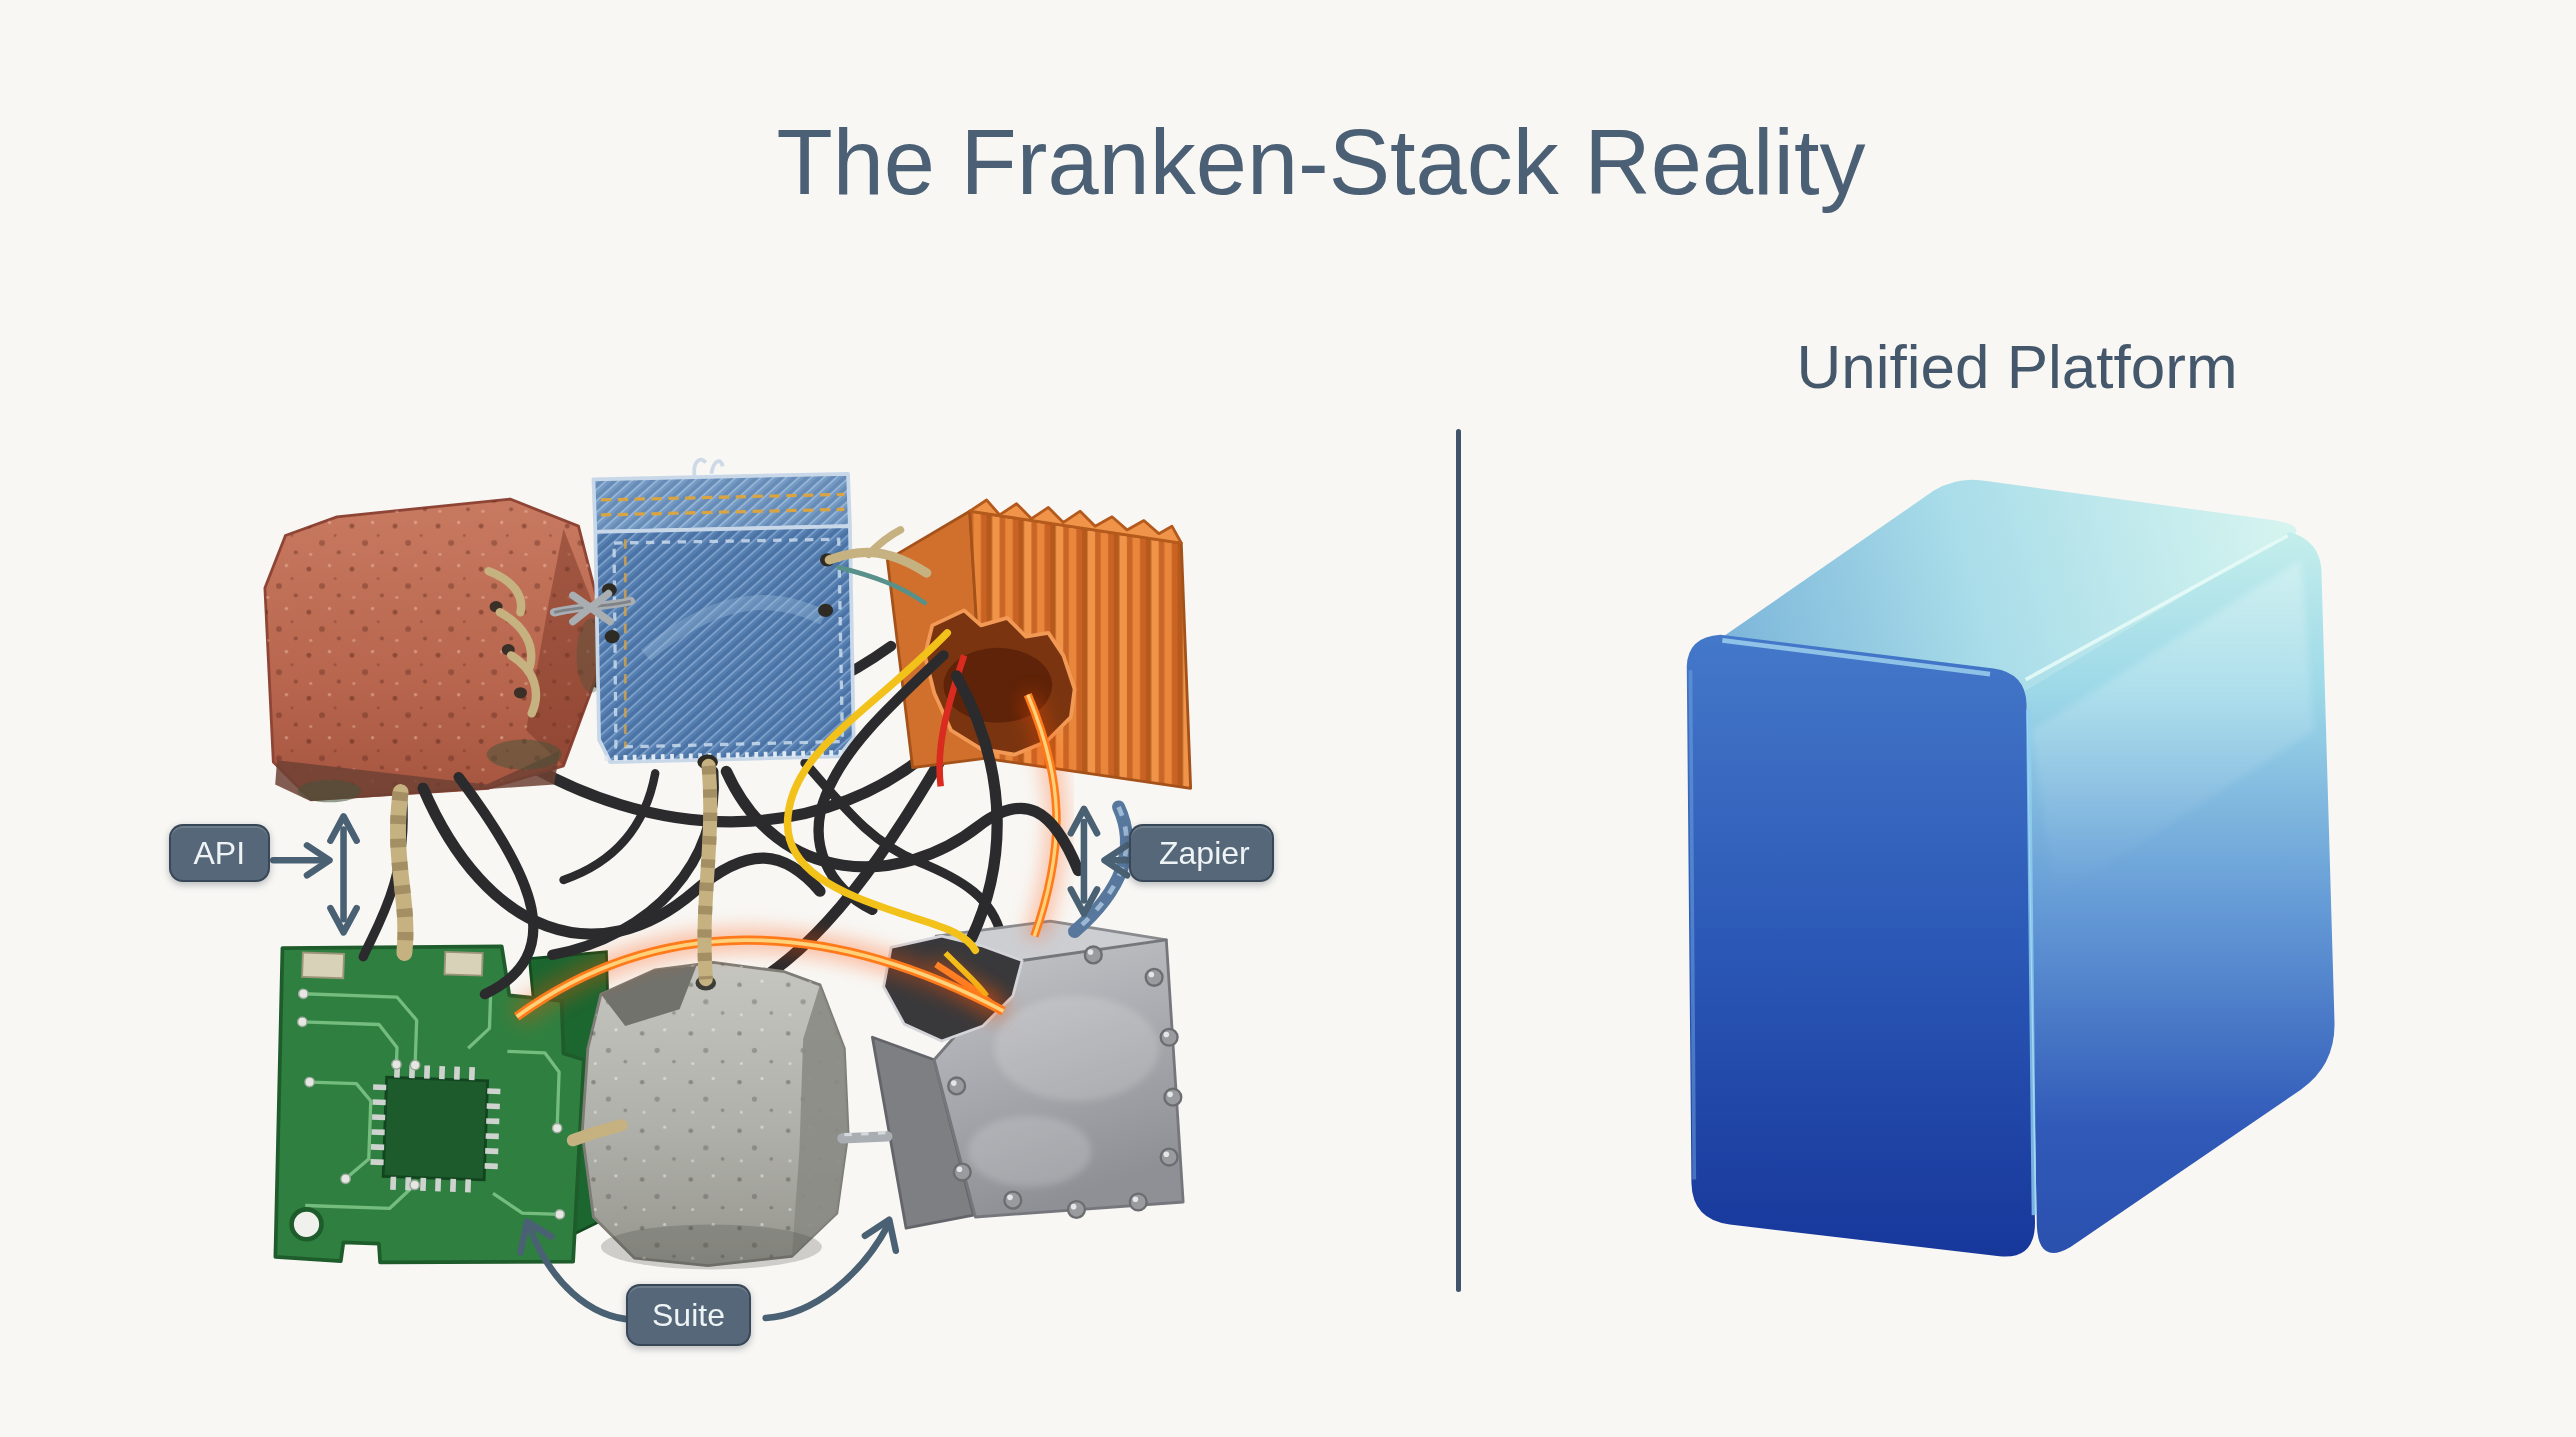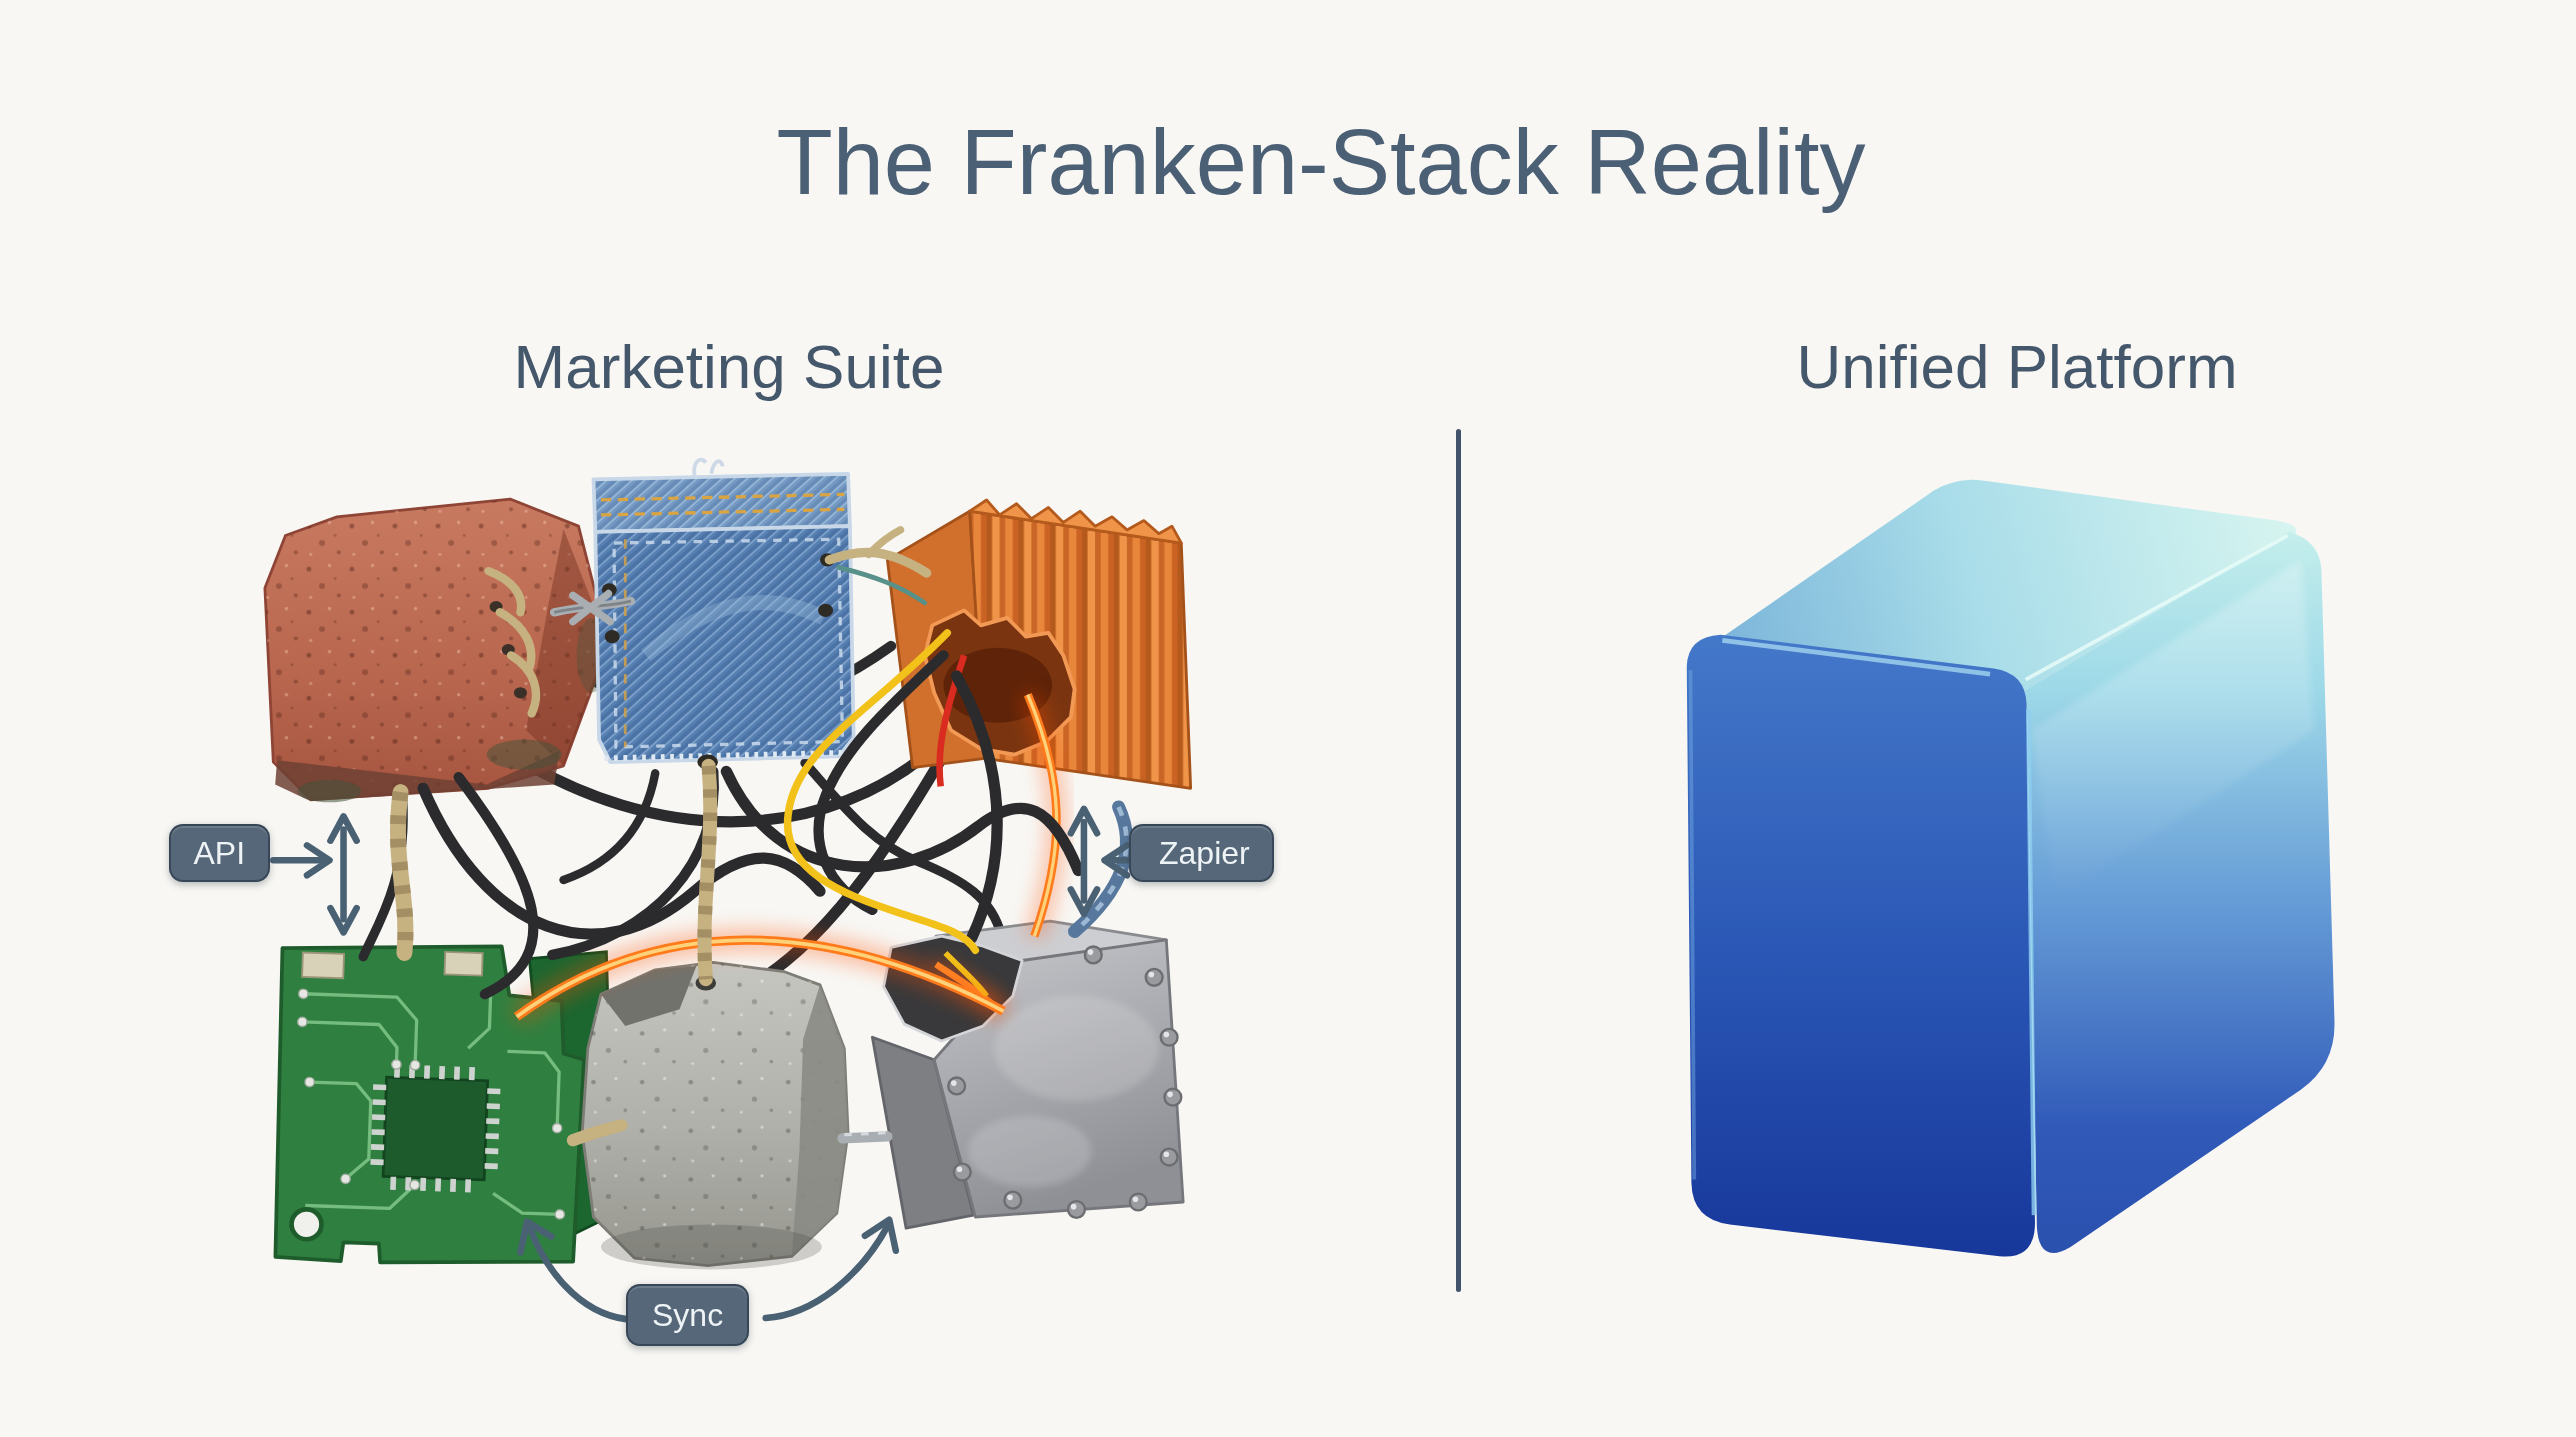--- a/index.html
+++ b/index.html
@@ -354,22 +354,21 @@
       <path d="M 2170,780 L 2458,598 L 2472,780 L 2196,960 Z" fill="url(#gSheen)" opacity=".5" filter="url(#softF)"></path>
       <path d="M 1802,712 Q 1803,680 1838,678 L 2130,714 Q 2164,719 2165,752 L 2174,1304 Q 2175,1346 2136,1342 L 1848,1308 Q 1808,1303 1807,1264 Z" fill="url(#gFront)" stroke-linejoin="round"></path>
       <path d="M 1840,684 L 2126,720" fill="none" stroke="#aadcf2" stroke-width="5" opacity=".75"></path>
       <path d="M 2167,758 L 2173,1298" fill="none" stroke="#8fd0f0" stroke-width="5" opacity=".8"></path>
       <path d="M 2164,726 L 2444,572" fill="none" stroke="#e8fbf8" stroke-width="4" opacity=".85"></path>
       <path d="M 1806,716 L 1810,1260" fill="none" stroke="#6fa6e0" stroke-width="4" opacity=".5"></path>
     </g>
   </svg>
 
   <h1 class="page-title">The Franken-Stack Reality</h1>
-  <h2 class="col-head left">Marketing Suite</h2>
   <h2 class="col-head right">Unified Platform</h2>
   <div class="divider"></div>
 
   <div class="badge api">API</div>
   <div class="badge zapier">Zapier</div>
-  <div class="badge sync">Sync</div>
+  <div class="badge sync">Suite</div>
 
 </div>
 
 
 </body></html>

